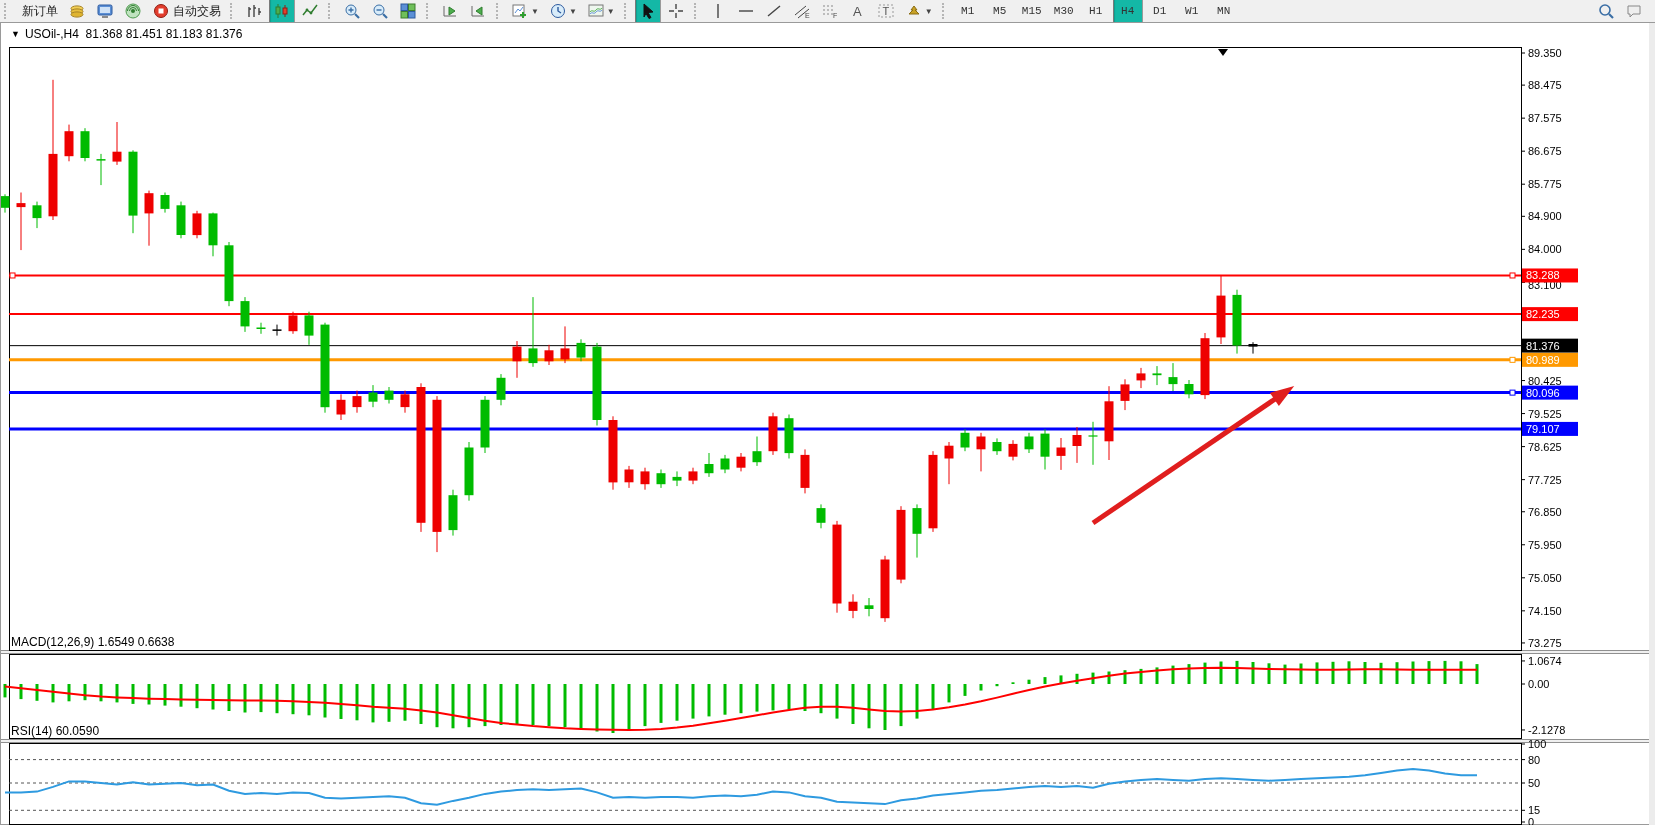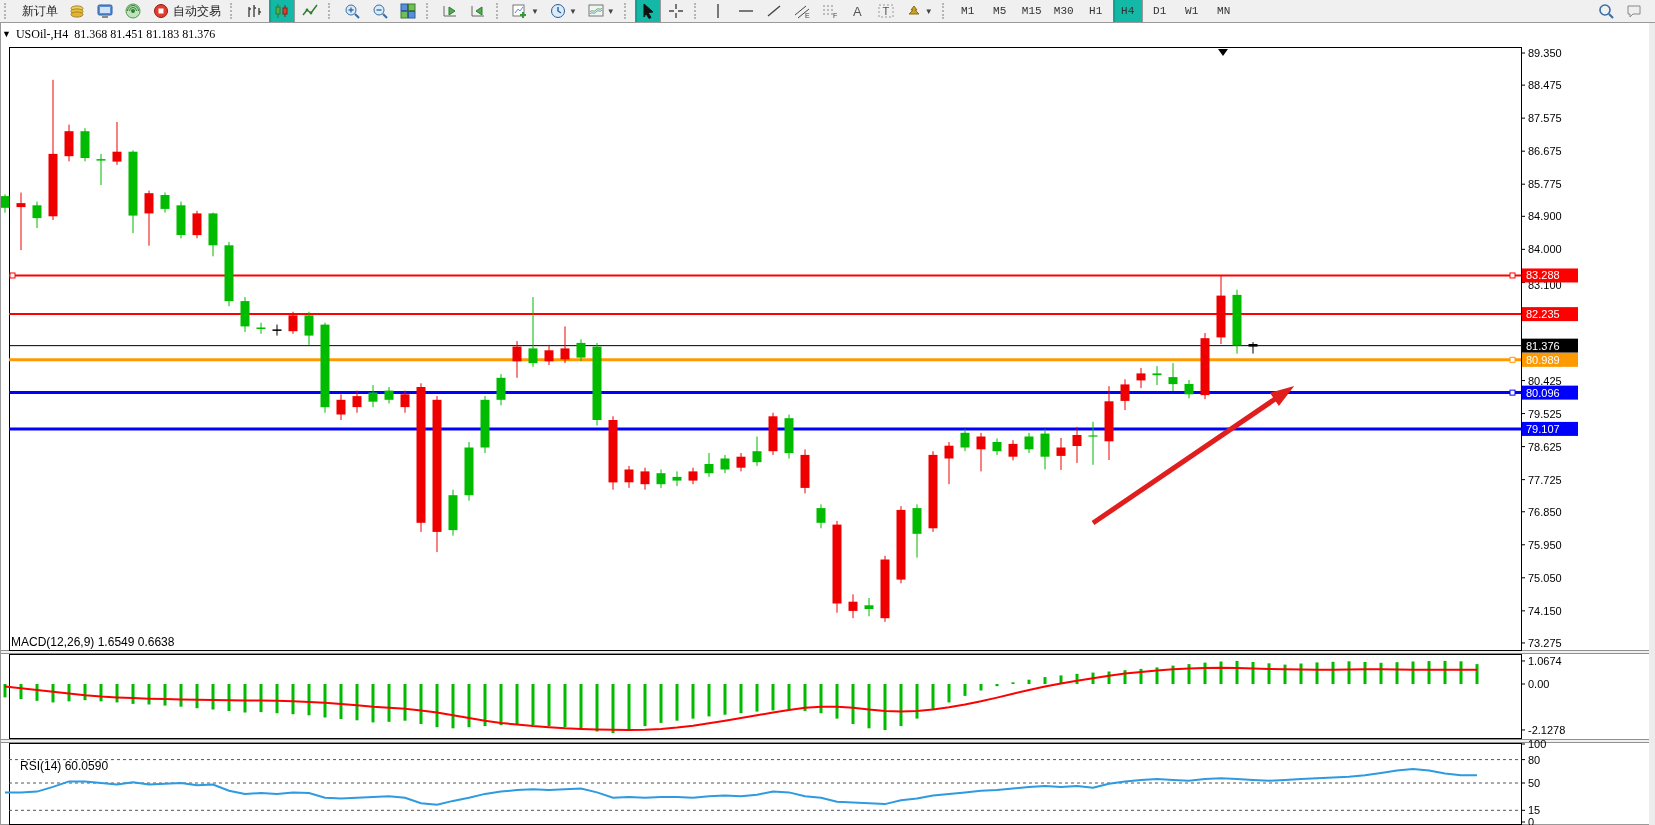--- a/index.html
+++ b/index.html
@@ -15,24 +15,24 @@
   .tb-dd{font-size:8px;color:#444;margin-left:2px;}
   .tf-btn{min-width:22px;text-align:center;justify-content:center;font-size:11px;color:#333;font-family:Liberation Mono, monospace;}
   #spacer{flex:1;}
   #chat-wrap{position:relative;margin-right:8px;}
   #chat-badge{position:absolute;top:-3px;right:-7px;background:#e03c2e;color:#fff;font-size:10px;
     width:13px;height:13px;border-radius:7px;text-align:center;line-height:13px;font-weight:bold;}
   
   #chartwin{position:absolute;left:0;top:22px;width:1655px;height:803px;background:#fff;border:1px solid #9a9a9a;box-sizing:border-box;}
   #chart-svg-holder{position:absolute;left:0;top:0;width:1655px;height:803px;}
   .overlay-label{position:absolute;font-size:12px;color:#000;white-space:pre;z-index:5;}
-  #symline{left:1px;top:4px;font-family:Liberation Serif, serif;}
+  #symline{left:10px;top:4px;}
   #symline .tri{font-size:9px;margin-right:5px;vertical-align:1px;}
   #macdline{left:10px;top:612px;}
-  #rsiline{left:10px;top:736px;margin-left:9px;}
+  #rsiline{left:10px;top:701px;}
 </style>
 </head>
 <body>
 
 <div id="app">
   <div id="toolbar">
       <div class="tb-grip"></div>
       <div class="tb-btn">
         <span class="tb-label">新订单</span>
       </div>

